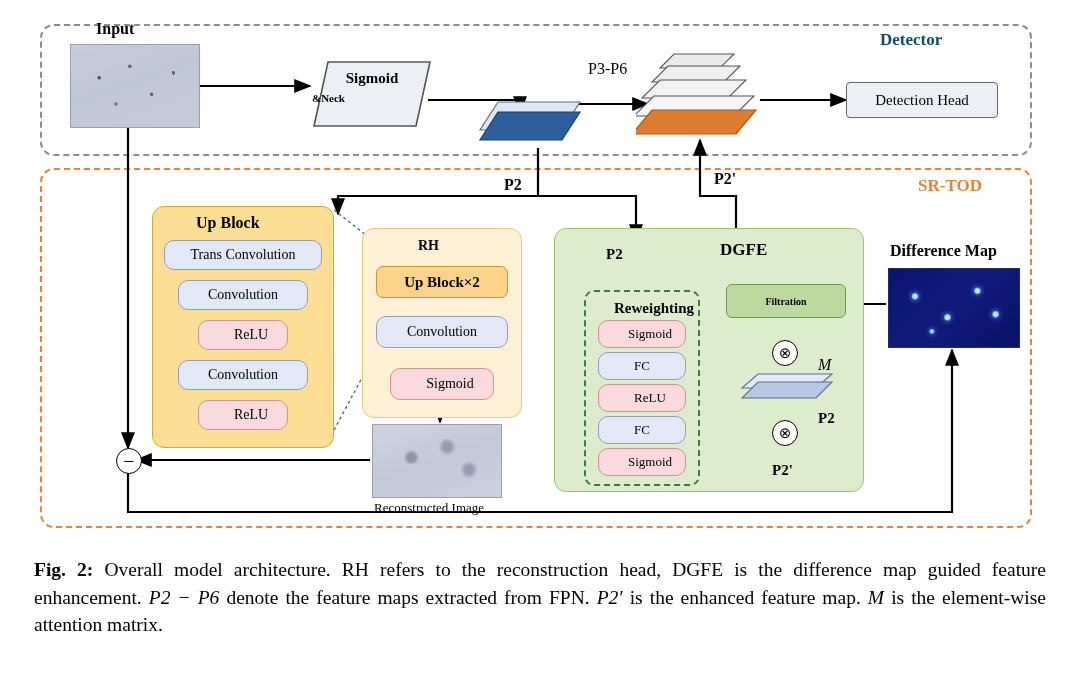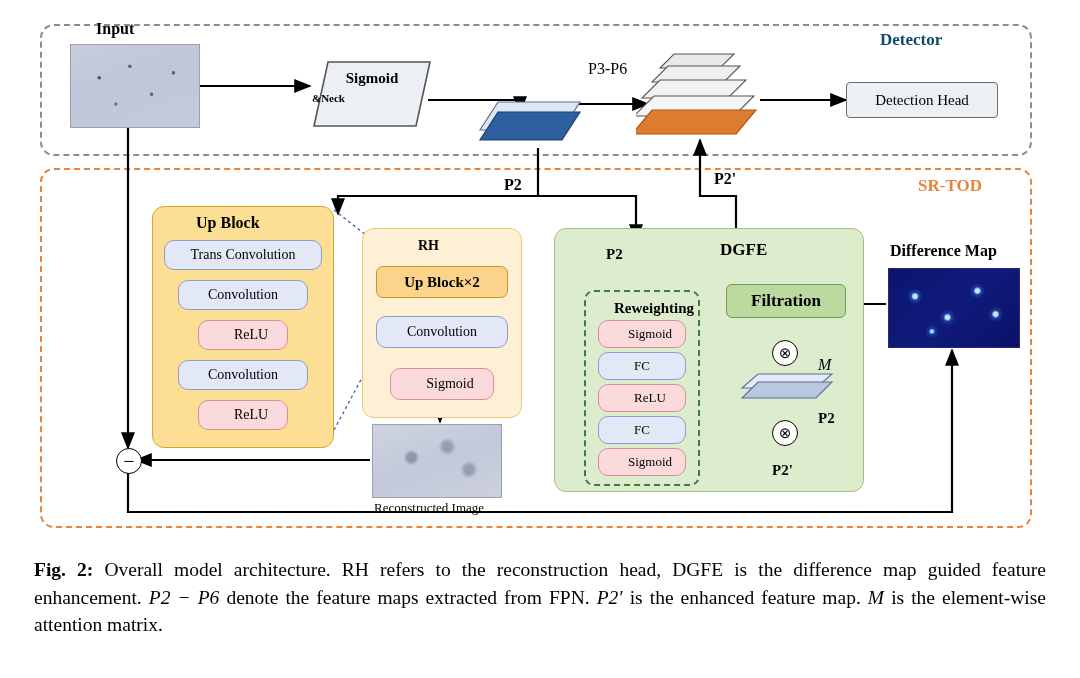--- a/index.html
+++ b/index.html
@@ -264,21 +264,21 @@
   <div class="abs txt txt-b" style="left:606px; top:246px; font-size:15px;">P2</div>
 
   <div class="abs grp grp-reweight" style="left:584px; top:290px; width:116px; height:196px;"></div>
   <div class="abs txt txt-b" style="left:594px; top:300px; font-size:15px;margin-left:20px;">Reweighting</div>
   <div class="abs box box-pink" style="left:598px; top:320px; width:88px; height:28px; font-size:13px;">Sigmoid</div>
   <div class="abs box box-blue" style="left:598px; top:352px; width:88px; height:28px; font-size:13px;">FC</div>
   <div class="abs box box-pink" style="left:598px; top:384px; width:88px; height:28px; font-size:13px;">ReLU</div>
   <div class="abs box box-blue" style="left:598px; top:416px; width:88px; height:28px; font-size:13px;">FC</div>
   <div class="abs box box-pink" style="left:598px; top:448px; width:88px; height:28px; font-size:13px;">Sigmoid</div>
 
-  <div class="abs box box-green" style="left:726px; top:284px; width:120px; height:34px; font-size:17px;">Filtration</div>
+  <div class="abs box box-green" style="left:726px; top:284px; width:120px; height:34px; font-size:10px;">Filtration</div>
 
   <div class="abs op" style="left:772px; top:340px; width:26px; height:26px;">⊗</div>
   <div class="abs op" style="left:772px; top:420px; width:26px; height:26px;">⊗</div>
 
   <div class="abs slab" style="left:740px; top:372px;">
     <svg width="96" height="34">
       <polygon points="18,2 92,2 76,16 2,16" fill="#e5ebf6" stroke="#5b6f96" stroke-width="1.1"></polygon>
       <polygon points="18,10 92,10 76,26 2,26" fill="#b9c7e0" stroke="#5b6f96" stroke-width="1.1"></polygon>
     </svg>
   </div>

